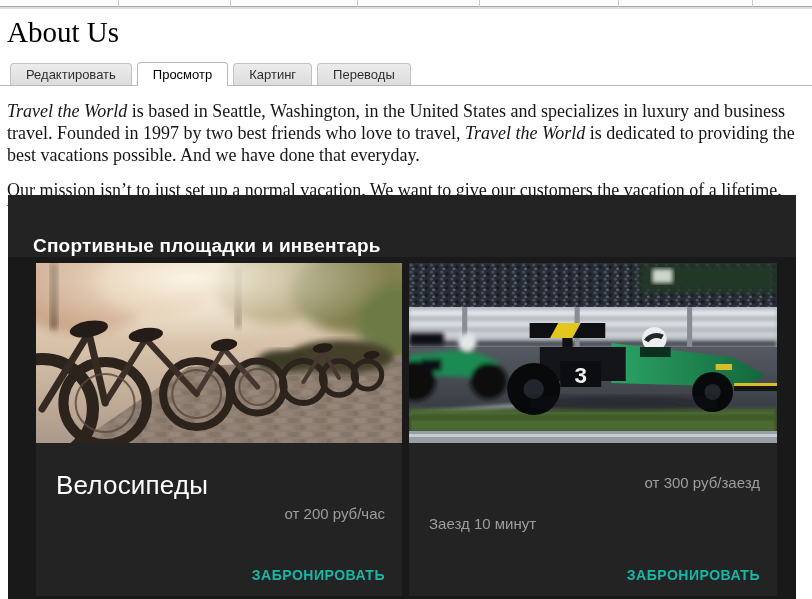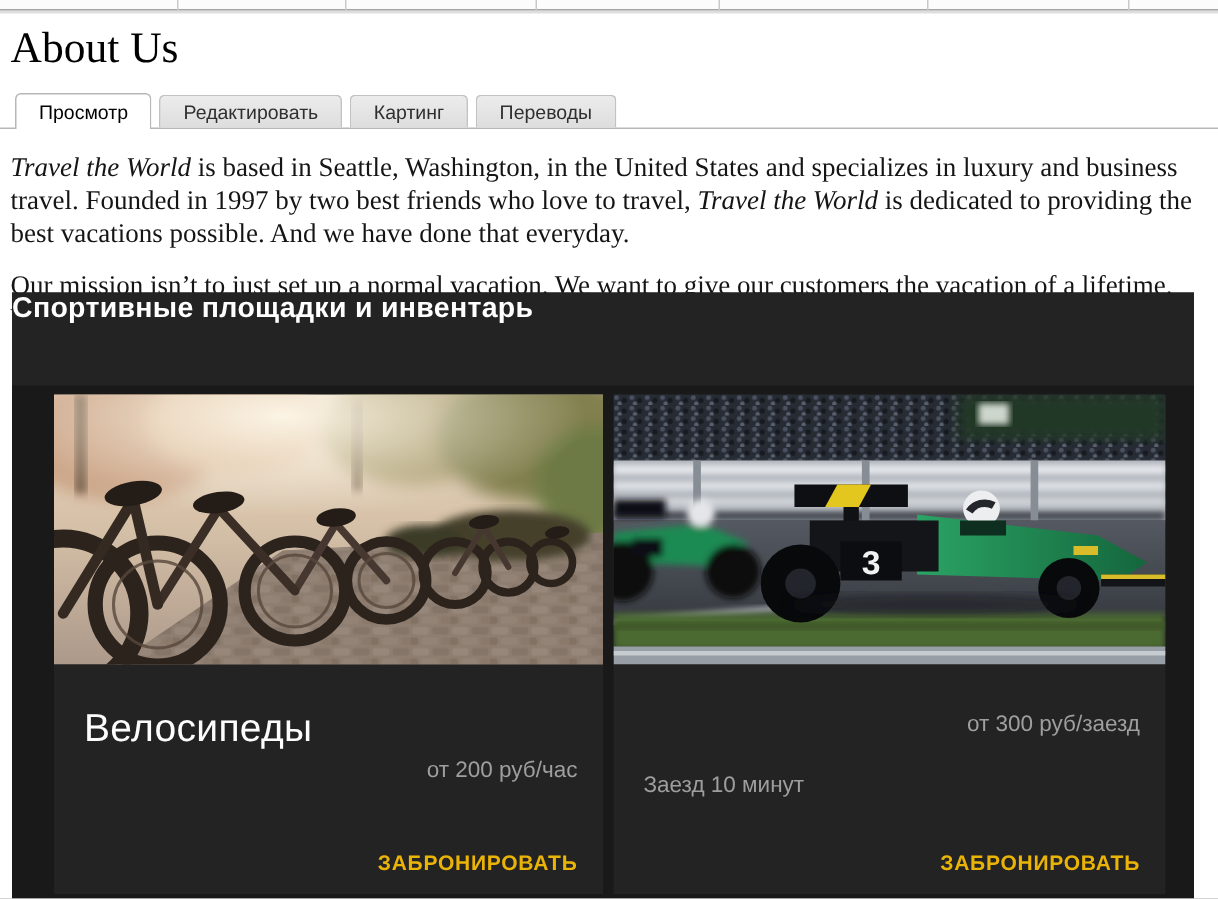--- a/index.html
+++ b/index.html
@@ -28,58 +28,58 @@
   .tab.active { background:#fff; border-color:#b7b7b7; height:24px;
     margin-bottom:-1px; color:#000; }
 
   .intro { padding:14px 8px 0 7px; font-size:18px; line-height:22px; color:#151515; }
   .intro p + p { margin-top:13px; }
   .intro .it { font-style:italic; }
 
   
   .dark-section { position:absolute; left:8px; top:195px; width:788px; height:420px;
     background:#191919; font-family:"Liberation Sans", sans-serif; }
-  .section-header { height:62px; background:#232323; display:flex; align-items:flex-start;
-    }
+  .section-header { height:62px; background:#232323; display:flex; align-items:flex-end;
+    padding-left:25px; }
   .section-title { color:#ffffff; font-size:19px; font-weight:700; letter-spacing:.2px; }
 
   .cards { display:flex; padding:6px 19px 0 28px; gap:7px; }
   .card { background:#232323; height:333px; display:flex; flex-direction:column; }
   .card-1 { width:366px; }
   .card-2 { flex:1; }
   .card-photo { display:block; width:100%; height:180px; }
   .card-body { flex:1; display:flex; flex-direction:column; padding:27px 17px 13px 20px; }
   .card-title { color:#fdfdfd; font-size:26px; font-weight:400; letter-spacing:.2px; }
   .card-price { color:#9e9e9e; font-size:15px; text-align:right; margin-top:4px; }
   .card-note { color:#9e9e9e; font-size:15px; margin-top:24px; }
-  .card-cta { margin-top:auto; align-self:flex-end; color:#eab308; font-size:14px;
+  .card-cta { margin-top:auto; align-self:flex-end; color:#14b8a6; font-size:14px;
     font-weight:700; letter-spacing:.5px; cursor:pointer; }
 </style>
 </head>
 <body>
 
 <div id="page">
 
   <div class="top-menu">
     <div class="menu-sep" style="left:118px"></div>
     <div class="menu-sep" style="left:230px"></div>
     <div class="menu-sep" style="left:357px"></div>
     <div class="menu-sep" style="left:479px"></div>
     <div class="menu-sep" style="left:618px"></div>
     <div class="menu-sep" style="left:752px"></div>
   </div>
 
   <h1 class="page-title">About Us</h1>
 
   <div class="tabs">
+    <div class="tab">
+        <span>Редактировать</span>
+      </div>
     <div class="tab active">
         <span>Просмотр</span>
-      </div>
-    <div class="tab">
-        <span>Редактировать</span>
       </div>
     <div class="tab">
         <span>Картинг</span>
       </div>
     <div class="tab">
         <span>Переводы</span>
       </div>
   </div>
 
   <div class="intro">

